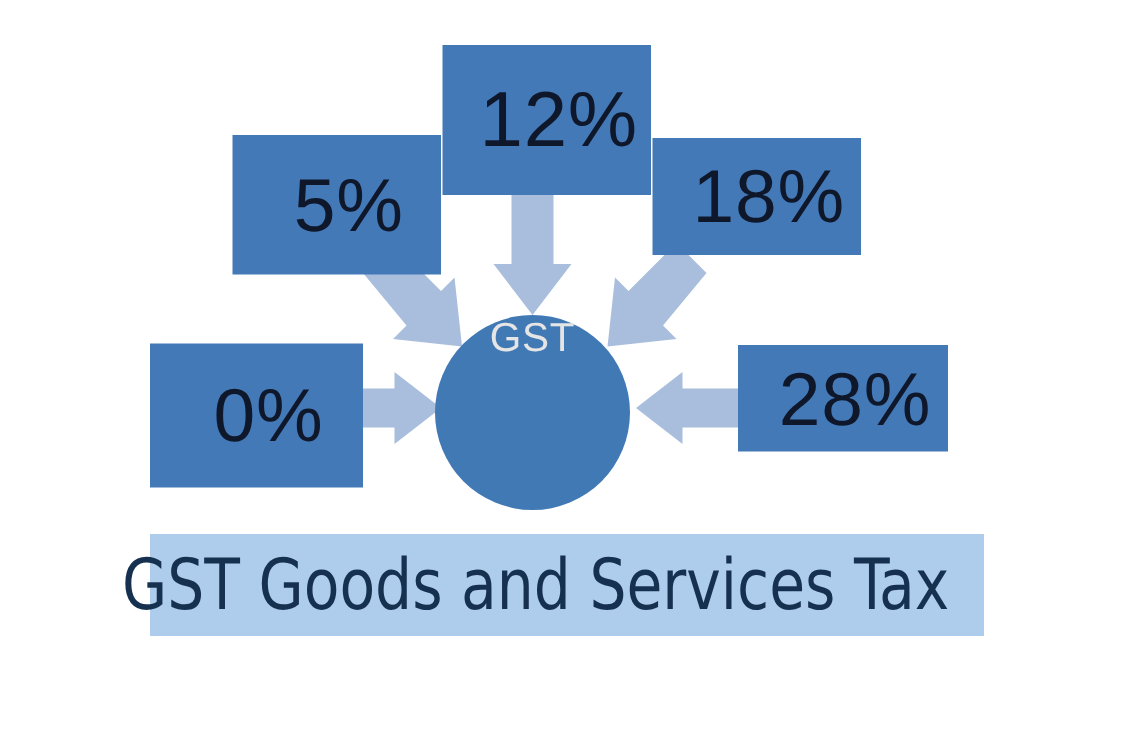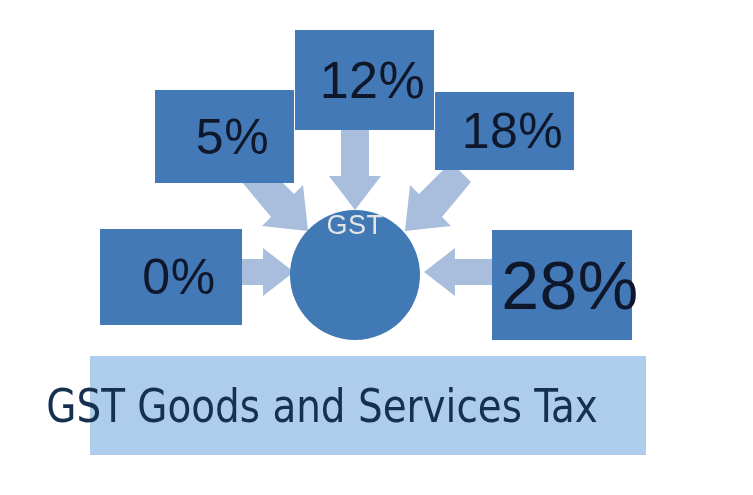--- a/index.html
+++ b/index.html
@@ -32,21 +32,21 @@
     letter-spacing: 0.5px;
     z-index: 3;
     box-shadow: 0 0 0 0 rgba(0,0,0,0);
     padding-left: 16px;
   }
 
   #box-5   { left: 155px; top: 90px;  width: 123px; height: 93px;  font-size: 50px; }
   #box-12  { left: 295px; top: 30px;  width: 123px; height: 100px; font-size: 52px; }
   #box-18  { left: 435px; top: 92px;  width: 123px; height: 78px;  font-size: 50px; }
   #box-0   { left: 100px; top: 229px; width: 126px; height: 96px;  font-size: 50px; }
-  #box-28  { left: 492px; top: 230px; width: 124px; height: 110px;  font-size: 68px; }
+  #box-28  { left: 492px; top: 230px; width: 124px; height: 71px;  font-size: 50px; }
 
   
   #gst-circle {
     position: absolute;
     left: 290px;
     top: 210px;
     width: 130px;
     height: 130px;
     border-radius: 50%;
     background: #4179B5;
@@ -64,28 +64,28 @@
     left: 0;
     top: 0;
     width: 753px;
     height: 495px;
     z-index: 2;
   }
 
   
   #caption-banner {
     position: absolute;
-    left: 90px;
+    left: 100px;
     top: 356px;
     width: 556px;
-    height: 99px;
+    height: 68px;
     background: #AECCEC;
     display: flex;
     align-items: center;
-    justify-content: flex-end;
+    justify-content: center;
     z-index: 3;
   }
   #caption-text {
     font-family: "DejaVu Sans Condensed", "Liberation Sans Narrow", "Liberation Sans", sans-serif;
     font-stretch: condensed;
     font-size: 47px;
     color: #16304F;
     white-space: nowrap;
     padding-left: 8px;
     transform: scaleX(0.92);

